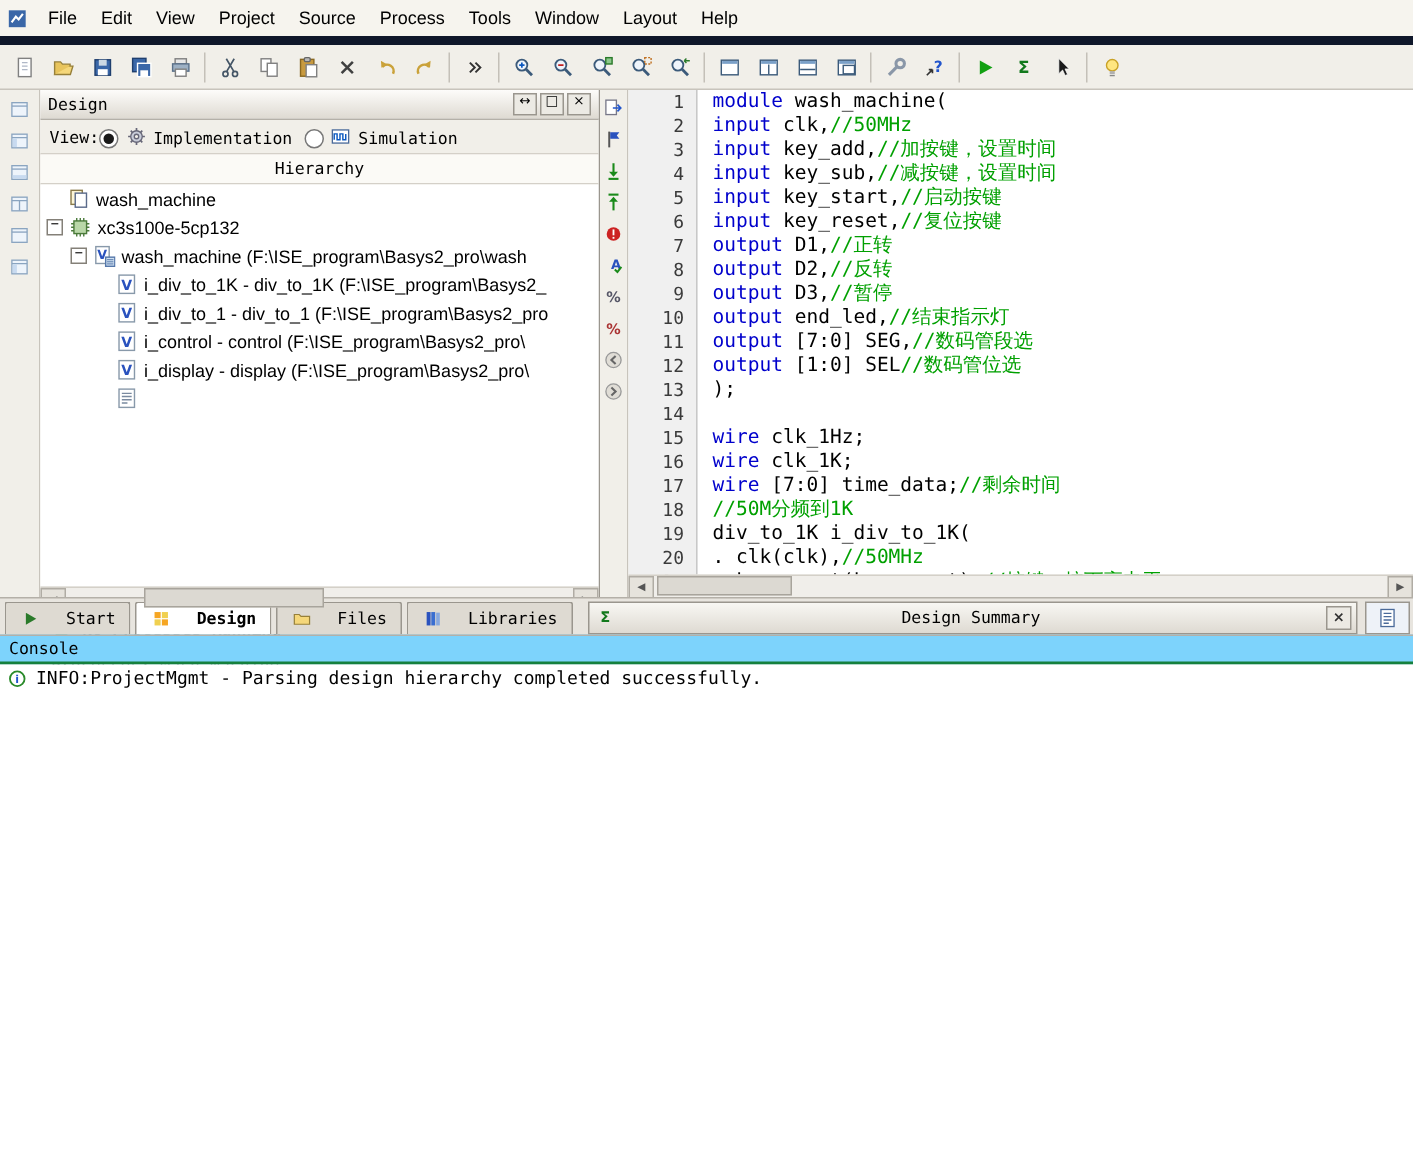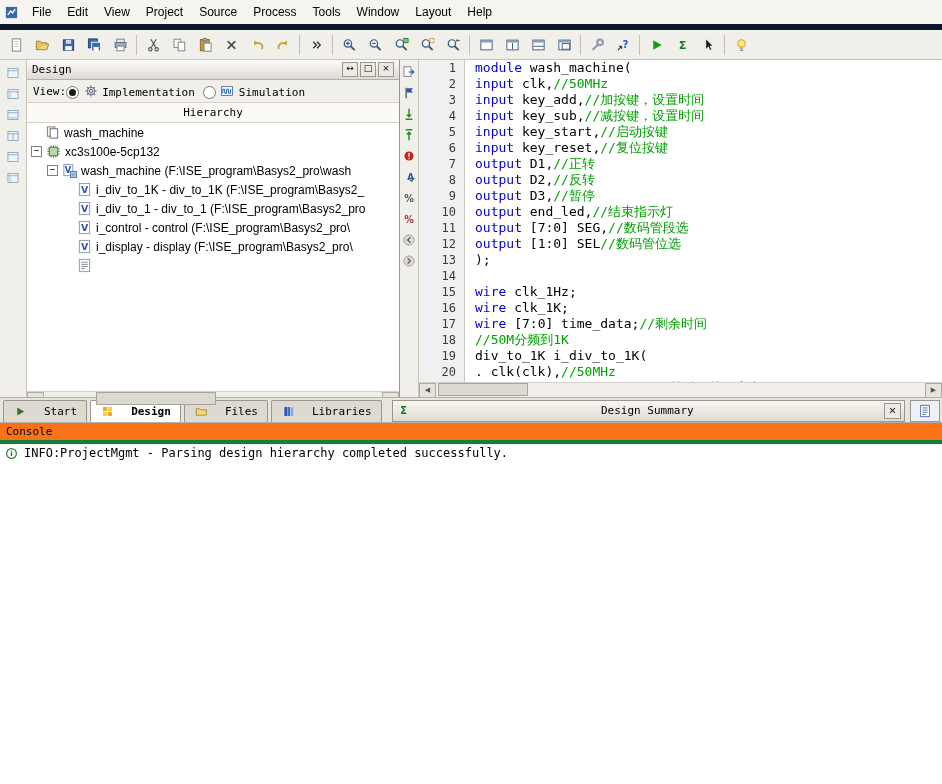--- a/index.html
+++ b/index.html
@@ -60,21 +60,21 @@
   
   .tabbar{height:24px;flex:none;display:flex;align-items:stretch;background:#e8e5df;border-top:1px solid #b4b0a8;padding-right:2px;}
   .tabs{display:flex;align-items:stretch;}
   .tab{display:flex;align-items:center;gap:16px;padding:0 9px;border:1px solid #9a968e;border-bottom:none;margin:2px 0 0 3px;background:#dedad2;font-family:"DejaVu Sans Mono",monospace;font-size:11px;border-radius:2px 2px 0 0;}
   .tab.active{background:#fff;font-weight:bold;}
   .sumbar{flex:1;margin:2px 2px 0 10px;border:1px solid #9a968e;display:flex;align-items:center;background:linear-gradient(#f8f7f3,#dedad2);font-family:"DejaVu Sans Mono",monospace;font-size:11px;padding:0 3px;min-width:0;}
   .sumlabel{flex:1;text-align:center;overflow:hidden;}
   .sumx{width:15px;height:14px;border:1px solid #9a968e;background:#eceae4;display:flex;align-items:center;justify-content:center;}
   .sideb{width:28px;margin:2px 0 0 3px;border:1px solid #9a968e;display:flex;align-items:center;justify-content:center;background:#eef2f8;}
   
-  .consolebar{height:17px;flex:none;display:flex;align-items:center;background:#f97316;border-top:1px solid #b4b0a8;border-bottom:4px solid #15803d;padding:0 6px;font-family:"DejaVu Sans Mono",monospace;font-size:11px;}
+  .consolebar{height:17px;flex:none;display:flex;align-items:center;background:#7dd3fc;border-top:1px solid #b4b0a8;border-bottom:2px solid #15803d;padding:0 6px;font-family:"DejaVu Sans Mono",monospace;font-size:11px;}
   .consolebody{flex:1;background:#fff;display:flex;align-items:flex-start;gap:5px;padding:2px 4px;font-family:"DejaVu Sans Mono",monospace;font-size:12px;overflow:hidden;min-height:0;}
 </style>
 </head>
 <body>
 
 <div class="app">
 
   <div class="menubar">
     <span class="appicon">
         <span class="icon">

